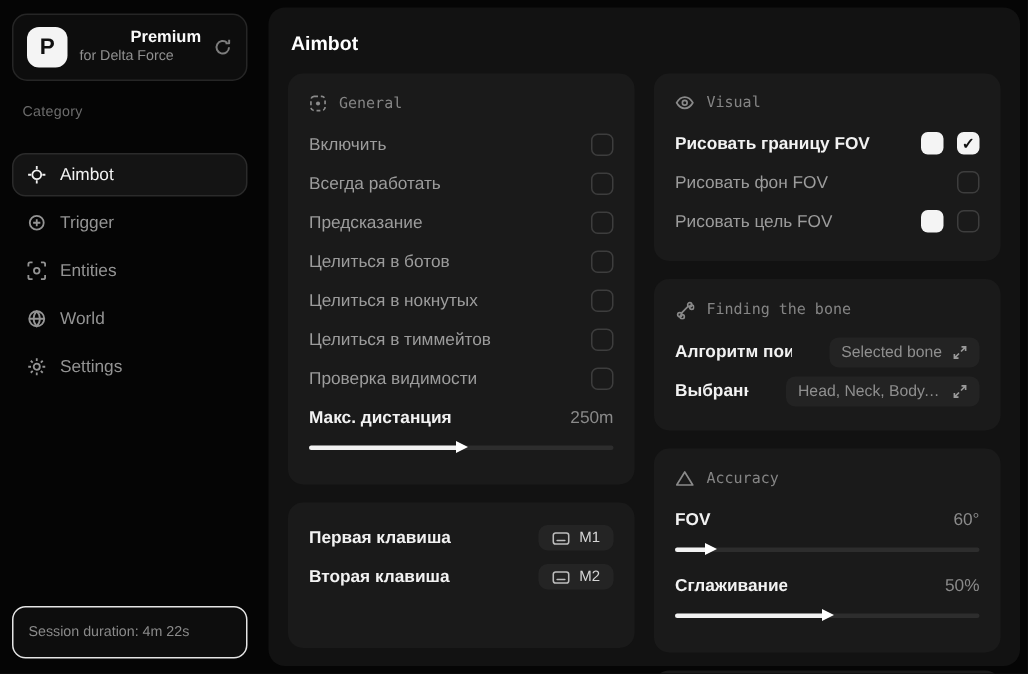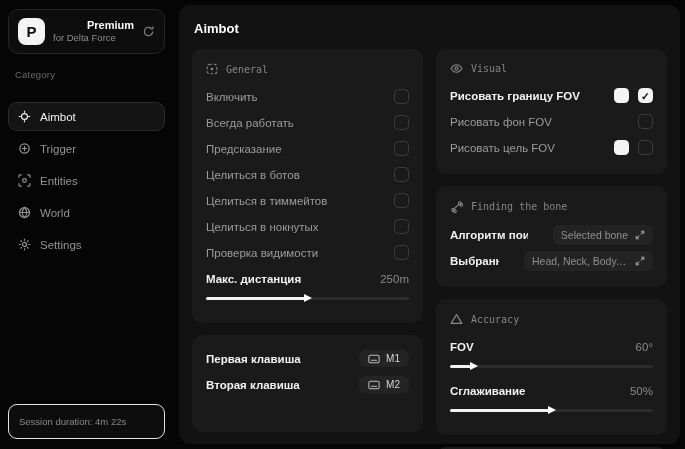--- a/index.html
+++ b/index.html
@@ -150,25 +150,25 @@
         </div>
         <div class="row">
           <span class="row-label">Предсказание</span>
           <span class="checkbox"></span>
         </div>
         <div class="row">
           <span class="row-label">Целиться в ботов</span>
           <span class="checkbox"></span>
         </div>
         <div class="row">
+          <span class="row-label">Целиться в нокнутых</span>
+          <span class="checkbox"></span>
+        </div>
+        <div class="row">
           <span class="row-label">Целиться в тиммейтов</span>
-          <span class="checkbox"></span>
-        </div>
-        <div class="row">
-          <span class="row-label">Целиться в нокнутых</span>
           <span class="checkbox"></span>
         </div>
         <div class="row">
           <span class="row-label">Проверка видимости</span>
           <span class="checkbox"></span>
         </div>
 
         <div class="row">
           <span class="row-label bright">Макс. дистанция</span>
           <span class="row-value">250m</span>

